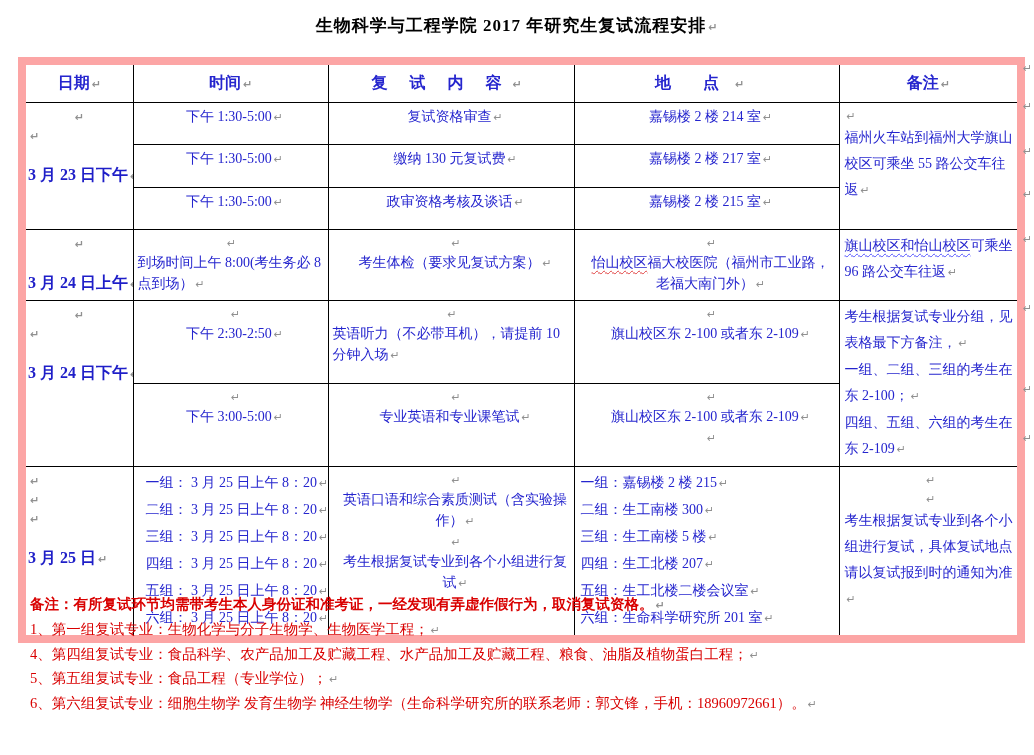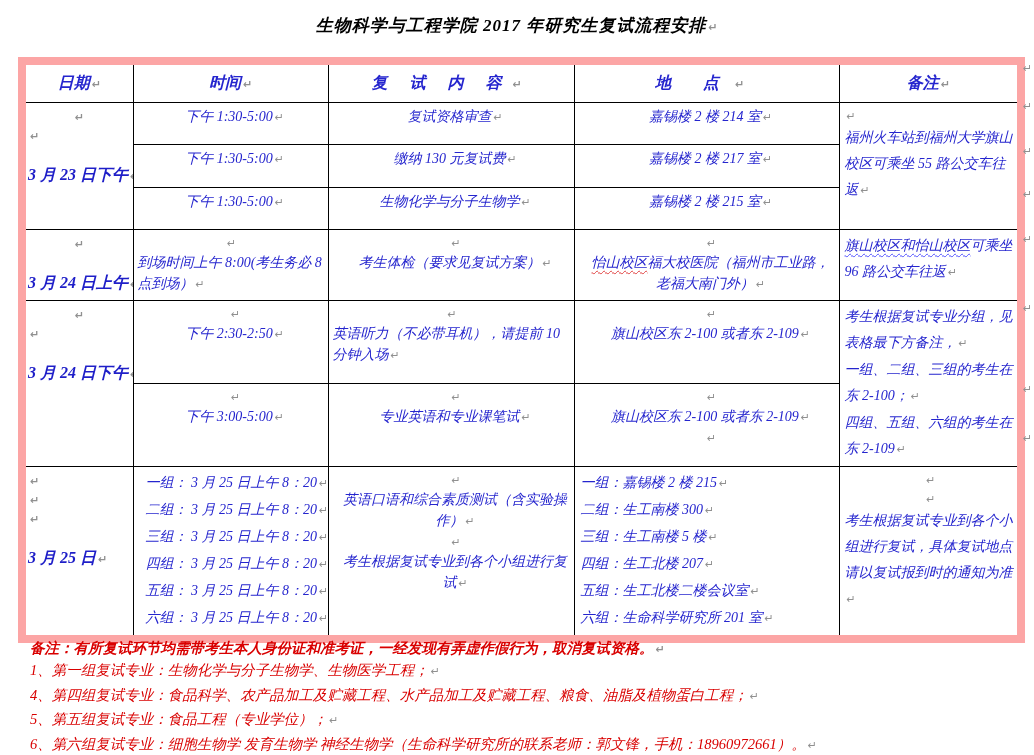--- a/index.html
+++ b/index.html
@@ -2,21 +2,21 @@
 <html><head>
 <meta charset="utf-8">
 <style>
   :root{
     --blue:#2525CE;
     --red:#D90000;
     --gray:#909090;
   }
   html,body{margin:0;padding:0;background:#fff;overflow:hidden;}
   body{width:1034px;height:755px;font-family:"Liberation Serif","DejaVu Serif",serif;}
-  .page{position:relative;width:1034px;height:661px;background:#fff;font-style:italic;}
+  .page{position:relative;width:1034px;height:661px;background:#fff;}
 
   .title{position:absolute;top:14px;left:0;width:1034px;text-align:center;
          font-size:17px;font-weight:bold;color:#000;letter-spacing:1px;}
 
   table.sched{position:absolute;top:57px;left:18px;width:999px;
               border-collapse:collapse;table-layout:fixed;border:8px solid #fca5a5;}
   td{border:1px solid #000;vertical-align:top;padding:3px 4px;
      color:var(--blue);font-size:14px;line-height:21px;overflow:hidden;}
   tr.h41{height:41px}tr.h42{height:42px}tr.h43{height:43px}tr.h70{height:70px}
   tr.h61{height:61px}tr.h69{height:69px}tr.h167{height:167px}
@@ -36,21 +36,21 @@
   .pml.center{text-align:center;}
 
   .times div,.places div{line-height:26px;white-space:nowrap;}
   .times{padding-left:12px;}
   .places{padding-left:6px;}
 
   .wavy-red{text-decoration:underline wavy #E04040;text-decoration-thickness:1px;text-underline-offset:3px;}
   .wavy-blue{text-decoration:underline wavy #5050FF;text-decoration-thickness:1px;text-underline-offset:3px;}
 
   .notes{position:absolute;left:30px;top:592px;width:990px;color:var(--red);font-size:14.5px;}
-  .notes .head{font-weight:bold;line-height:18px;margin-top:47px;}
+  .notes .head{font-weight:bold;line-height:25px;}
   .notes .item{line-height:23.5px;}
 
   .outer-pm{position:absolute;left:1021px;}
 </style>
 </head>
 <body>
 
 <div class="page">
 
   <div class="title"><span>生物科学与工程学院 2017 年研究生复试流程安排</span><span class="pm">↵</span></div>
@@ -87,21 +87,21 @@
         <div><span>福州火车站到福州大学旗山校区可乘坐 55 路公交车往返</span><span class="pm">↵</span></div>
       </td>
     </tr>
     <tr class="h43">
       <td class="ctr"><span>下午 1:30-5:00</span><span class="pm">↵</span></td>
       <td class="ctr"><span>缴纳 130 元复试费</span><span class="pm">↵</span></td>
       <td class="ctr"><span>嘉锡楼 2 楼 217 室</span><span class="pm">↵</span></td>
     </tr>
     <tr class="h42">
       <td class="ctr"><span>下午 1:30-5:00</span><span class="pm">↵</span></td>
-      <td class="ctr"><span>生物化学与分子生物学</span><span class="pm">↵</span></td>
+      <td class="ctr"><span>政审资格考核及谈话</span><span class="pm">↵</span></td>
       <td class="ctr"><span>嘉锡楼 2 楼 215 室</span><span class="pm">↵</span></td>
     </tr>
 
     <tr class="h70">
       <td class="date">
         <div class="pml center"><span class="pm">↵</span></div>
         <div class="datetext"><span>3 月 24 日上午</span><span class="pm">↵</span></div>
       </td>
       <td class="left">
         <div class="pml center"><span class="pm">↵</span></div>

